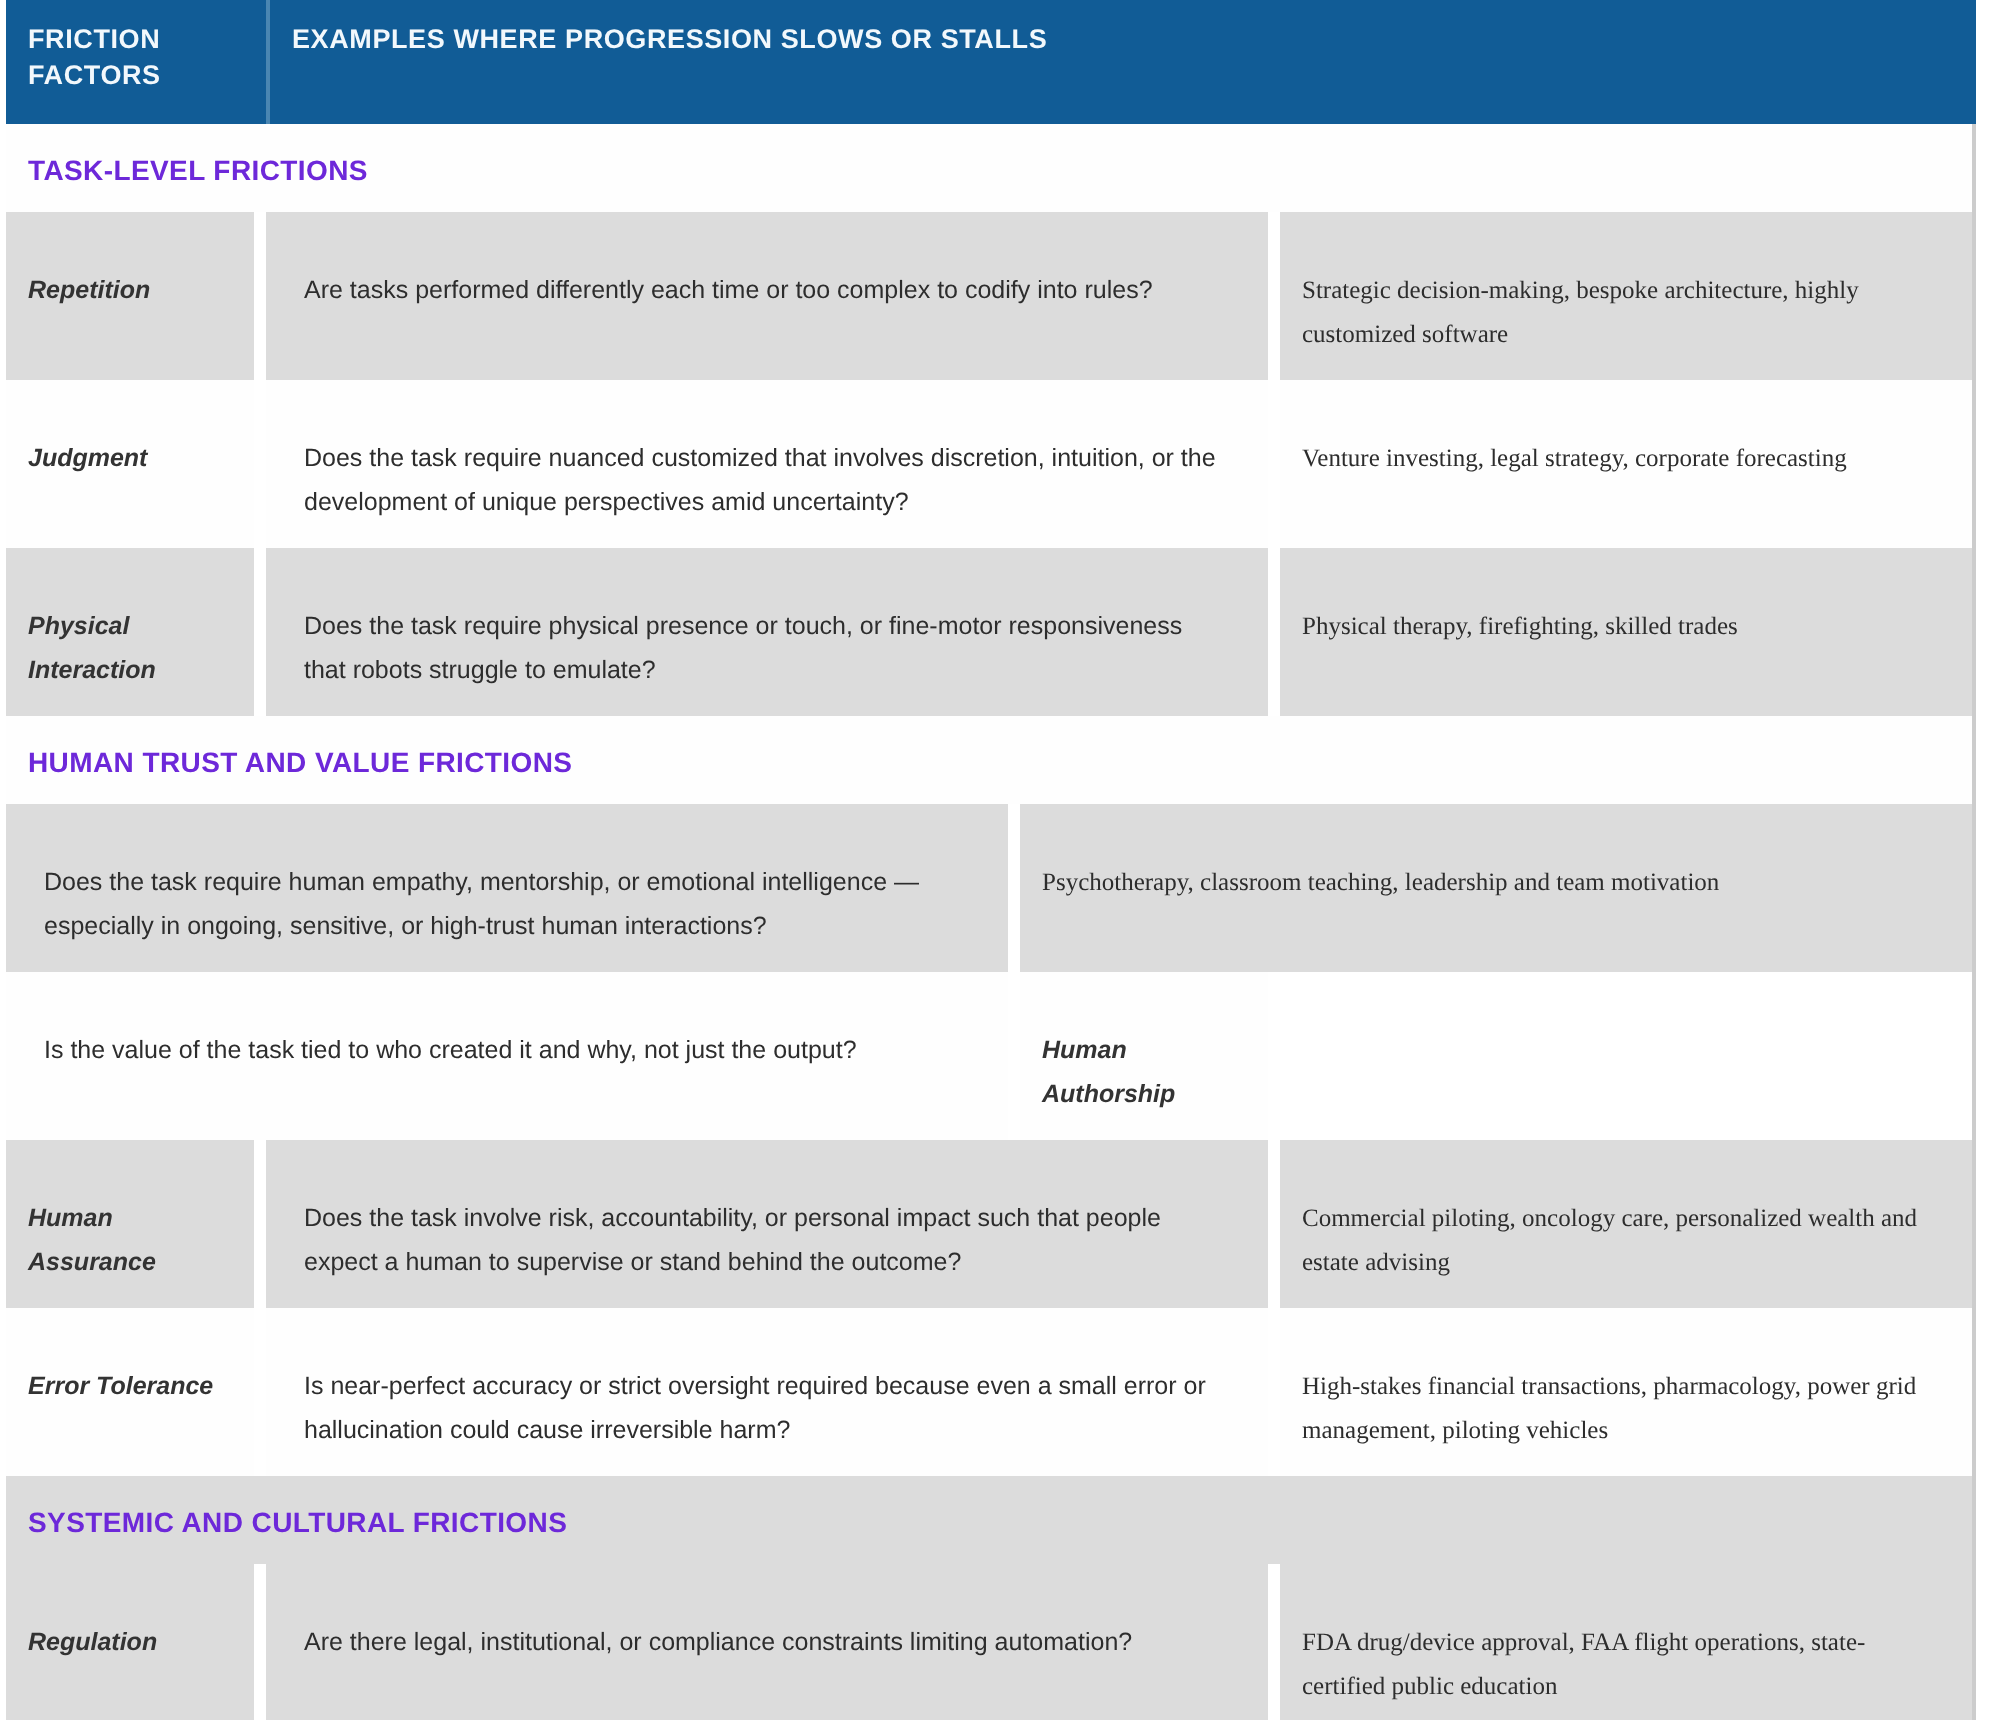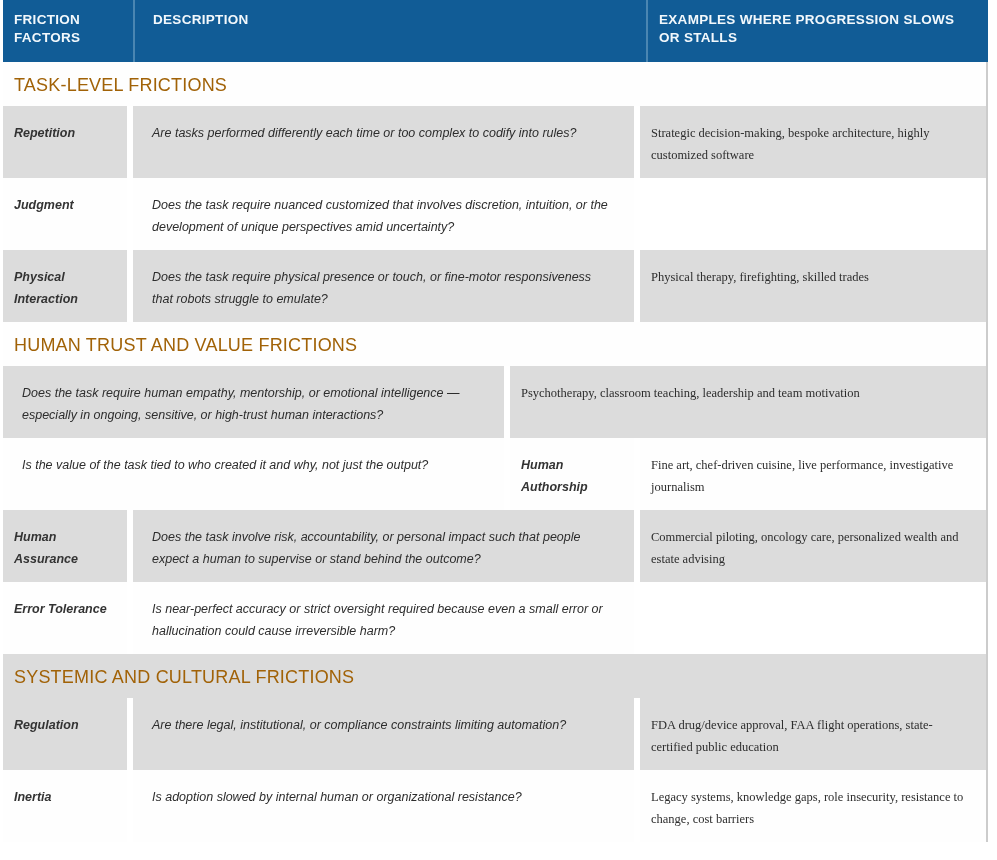--- a/index.html
+++ b/index.html
@@ -44,110 +44,109 @@
   .tbody {
     border-right: 2px solid #cccccc;
     box-sizing: border-box;
   }
   .band-section {
     display: flex;
     align-items: center;
     min-height: 44px;
     box-sizing: border-box;
     padding: 4px 10px 2px 11px;
-    font-size: 18px;
-    font-weight: normal;
-    color: #a16207;
+    font-size: 14px;
+    font-weight: bold;
+    color: #6d28d9;
     letter-spacing: 0.2px;
   }
   .band-row {
     display: flex;
     min-height: 67px;
     background: #ffffff; 
     gap: 6px;
     box-sizing: border-box;
   }
   .band-row .cell {
     box-sizing: border-box;
-    padding-top: 16px;
+    padding-top: 28px;
     padding-bottom: 12px;
     font-size: 12.5px;
     line-height: 22px;
     color: #2d2d2d;
   }
   .band-row .cell.factor {
     width: 124px;
     padding-left: 11px;
     padding-right: 6px;
     font-style: italic;
     font-weight: bold;
     color: #333333;
   }
   .band-row .cell.desc {
     width: 501px;
     padding-left: 19px;
     padding-right: 26px;
-    font-style: italic;
   }
   .band-row .cell.examples {
     flex: 1;
     padding-left: 11px;
     padding-right: 14px;
     font-family: Liberation Serif, serif;
   }
   .shade-gray .cell, .band-section.shade-gray { background: var(--stripe-gray, #dcdcdc); }
   .shade-white .cell, .band-section.shade-white { background: #fefefe; }
 </style>
 </head>
 <body>
 
 <div id="page">
   <div id="table">
 
     <div class="thead">
       <div class="hcell c1">FRICTION FACTORS</div>
-      <div class="hcell c2">DESCRIPTION</div>
       <div class="hcell c3">EXAMPLES WHERE PROGRESSION SLOWS OR STALLS</div>
     </div>
 
     <div class="tbody" id="tbody">
 
     <div class="band-section shade-white">TASK-LEVEL FRICTIONS</div>
         <div class="band-row shade-gray">
           <div class="cell factor">Repetition</div>
           <div class="cell desc">Are tasks performed differently each time or too complex to codify into rules?</div>
           <div class="cell examples">Strategic decision-making, bespoke architecture, highly customized software</div>
         </div>
         <div class="band-row shade-white">
           <div class="cell factor">Judgment</div>
           <div class="cell desc">Does the task require nuanced customized that involves discretion, intuition, or the development of unique perspectives amid uncertainty?</div>
+          <div class="cell examples">Venture investing, legal strategy, corporate forecasting</div>
         </div>
         <div class="band-row shade-gray">
           <div class="cell factor">Physical Interaction</div>
           <div class="cell desc">Does the task require physical presence or touch, or fine-motor responsiveness that robots struggle to emulate?</div>
           <div class="cell examples">Physical therapy, firefighting, skilled trades</div>
         </div>
         <div class="band-section shade-white">HUMAN TRUST AND VALUE FRICTIONS</div>
         <div class="band-row shade-gray">
           <div class="cell desc">Does the task require human empathy, mentorship, or emotional intelligence — especially in ongoing, sensitive, or high-trust human interactions?</div>
           <div class="cell examples">Psychotherapy, classroom teaching, leadership and team motivation</div>
         </div>
         <div class="band-row shade-white">
           <div class="cell desc">Is the value of the task tied to who created it and why, not just the output?</div>
           <div class="cell factor">Human Authorship</div>
-          <div class="cell examples">Fine art, chef-driven cuisine, live performance, investigative journalism</div>
         </div>
         <div class="band-row shade-gray">
           <div class="cell factor">Human Assurance</div>
           <div class="cell desc">Does the task involve risk, accountability, or personal impact such that people expect a human to supervise or stand behind the outcome?</div>
           <div class="cell examples">Commercial piloting, oncology care, personalized wealth and estate advising</div>
         </div>
         <div class="band-row shade-white">
           <div class="cell factor">Error Tolerance</div>
           <div class="cell desc">Is near-perfect accuracy or strict oversight required because even a small error or hallucination could cause irreversible harm?</div>
+          <div class="cell examples">High-stakes financial transactions, pharmacology, power grid management, piloting vehicles</div>
         </div>
         <div class="band-section shade-gray">SYSTEMIC AND CULTURAL FRICTIONS</div>
         <div class="band-row shade-gray">
           <div class="cell factor">Regulation</div>
           <div class="cell desc">Are there legal, institutional, or compliance constraints limiting automation?</div>
           <div class="cell examples">FDA drug/device approval, FAA flight operations, state-certified public education</div>
         </div>
         <div class="band-row shade-white">
           <div class="cell factor">Inertia</div>
           <div class="cell desc">Is adoption slowed by internal human or organizational resistance?</div>

